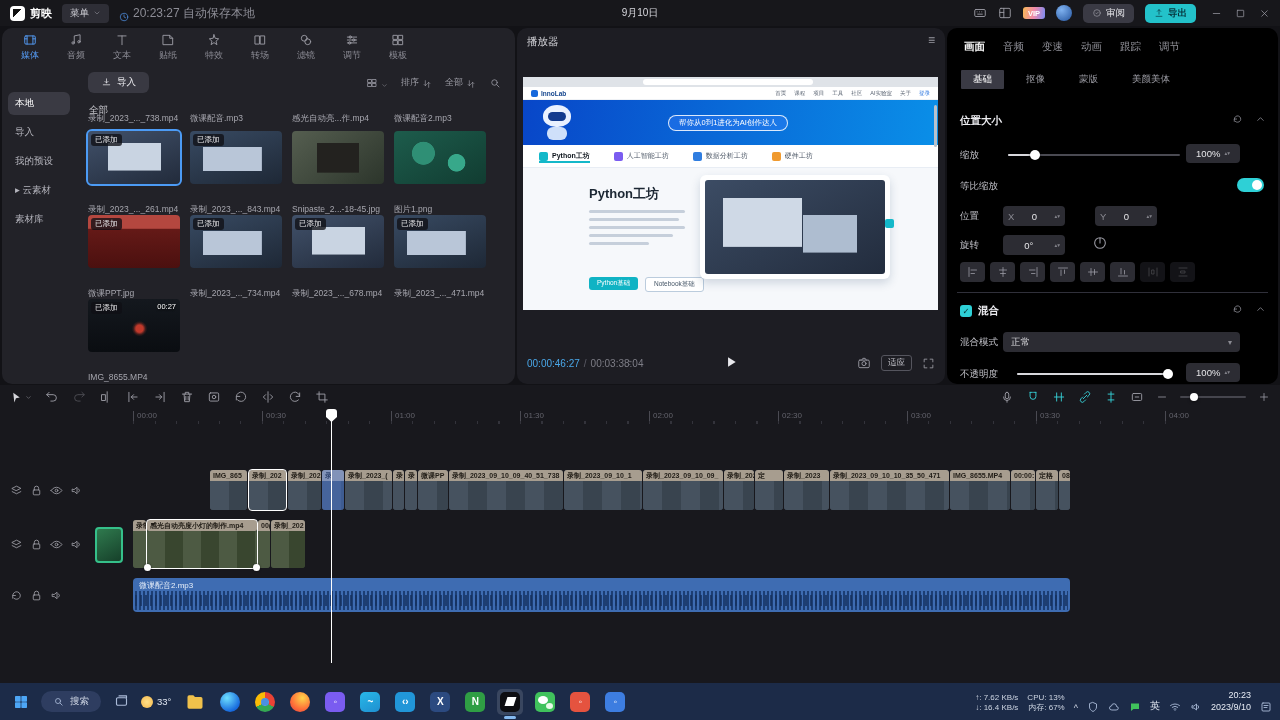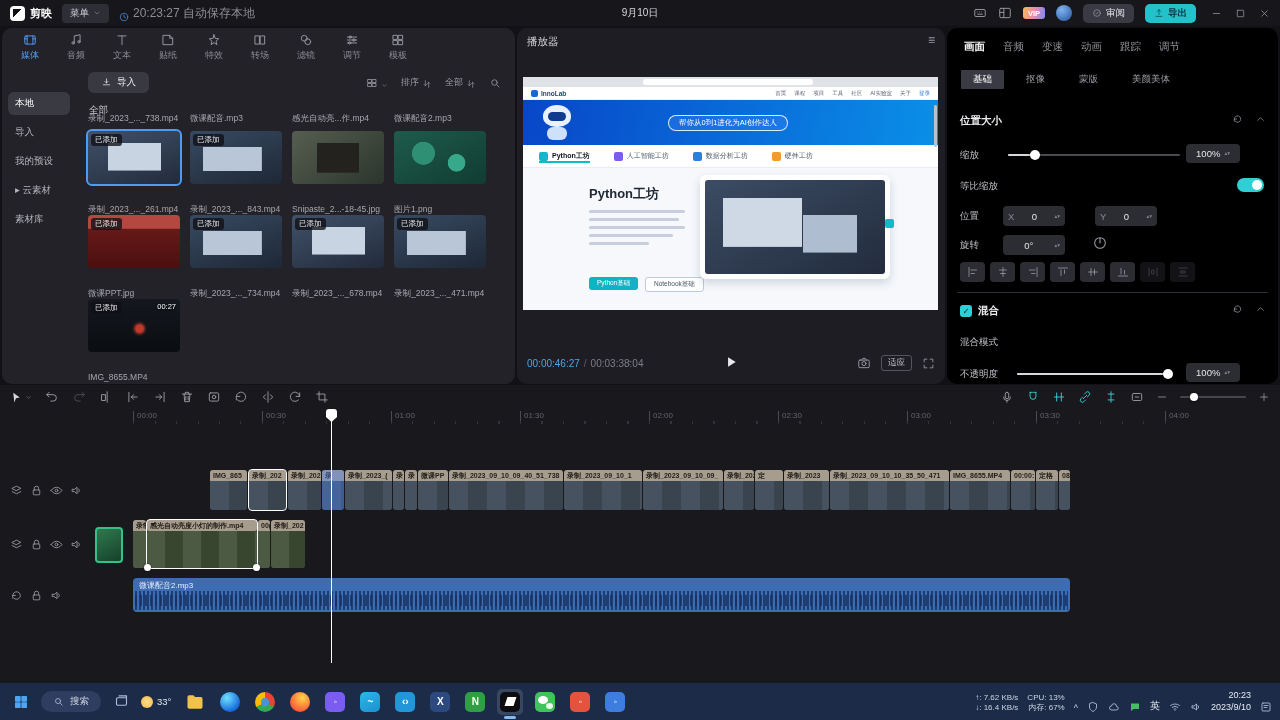--- a/index.html
+++ b/index.html
@@ -651,20 +651,24 @@
   <div class="secicons" style="top:276px">
     <svg class="ic" width="11" height="11" viewBox="0 0 24 24">
         <path d="M5 11a7 7 0 1 1 2 5M5 16v-5h5"></path>
       </svg>
     <svg class="ic" width="11" height="11" viewBox="0 0 24 24">
         <path d="M6 14l6-6 6 6"></path>
       </svg>
   </div>
 
   <div class="plabel" style="top:308px">混合模式</div>
+  <div class="ddown" style="top:304px">
+    <span>正常</span>
+      <span class="car">▾</span>
+  </div>
 
   <div class="plabel" style="top:340px">不透明度</div>
   <div class="slider" style="left:70px;top:345px;width:152px">
     <div class="sfill" style="width:100%"></div>
       <div class="knob" style="left:146px"></div>
   </div>
   <div class="vbox" style="left:239px;top:335px;width:54px">
     <span>100%</span>
       <span class="st">▴▾</span>
   </div>

